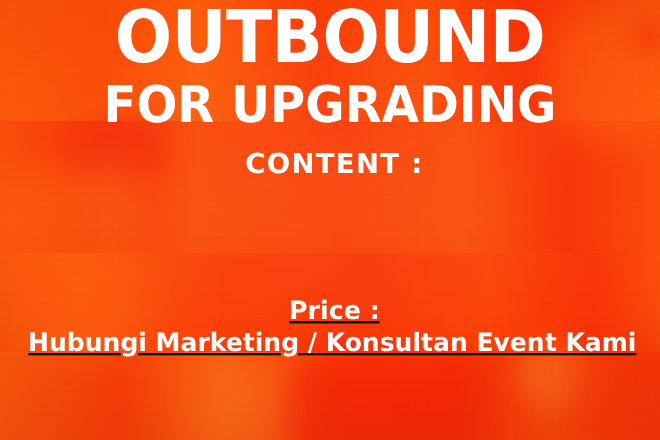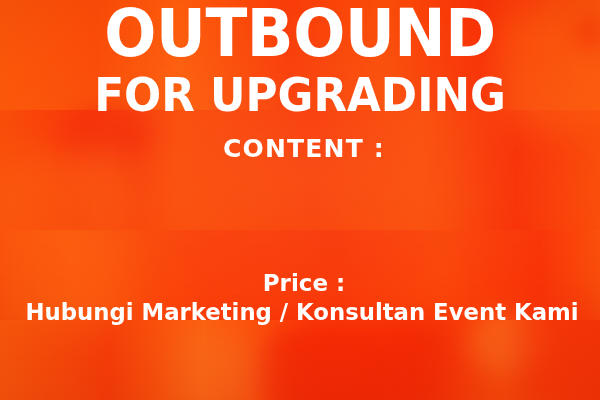--- a/index.html
+++ b/index.html
@@ -56,21 +56,21 @@
 
   .detail-list{position:absolute;left:0;right:0;top:190px;}
   .detail{
     color:#ffffff;font-weight:bold;
     font-family:"DejaVu Sans", sans-serif;
     transform:translateX(4px);
   }
   .detail.caps{font-size:12.4px;line-height:17px;letter-spacing:0.35px;}
   .detail.mixed{font-size:13px;line-height:17px;letter-spacing:0.1px;}
 
-  .price-block{position:absolute;left:0;right:0;top:268px;}
+  .price-block{position:absolute;left:0;right:0;top:268px;text-decoration:underline;}
   .price-label{
     font-size:23px;line-height:30px;font-weight:bold;color:#ffffff;
     font-family:"DejaVu Sans", sans-serif;
     transform:translateX(4px);
   }
   .price-value{
     font-size:23px;line-height:28px;font-weight:bold;color:#ffffff;
     letter-spacing:0px;
     font-family:"DejaVu Sans", sans-serif;
     transform:translateX(2px) scaleX(0.99);

